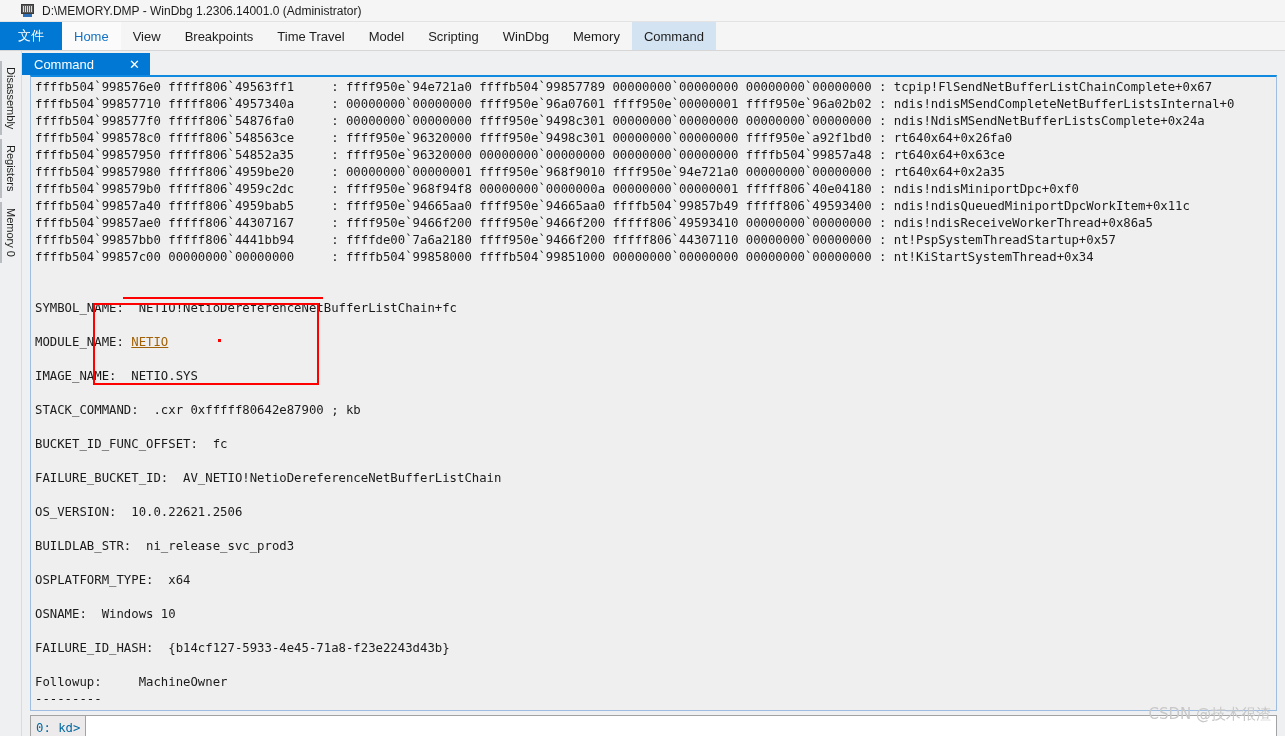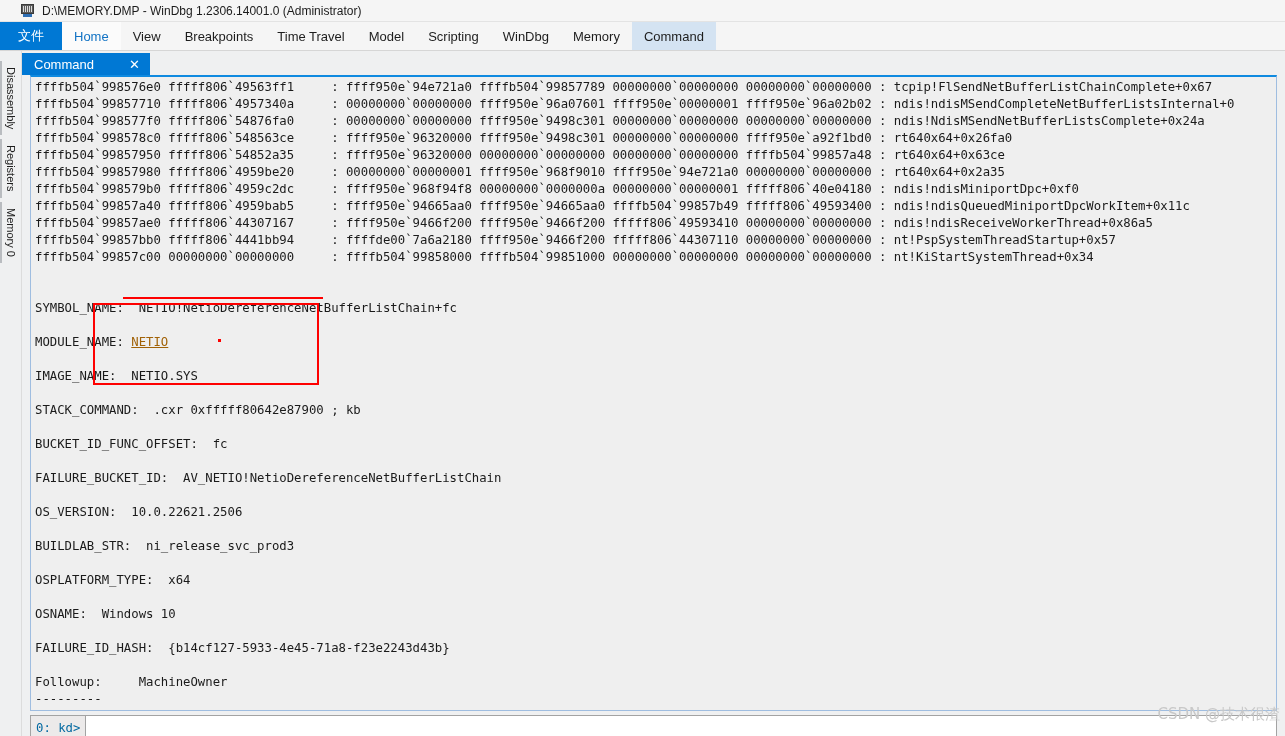--- a/index.html
+++ b/index.html
@@ -253,21 +253,21 @@
     font-size: 12.3px;
     outline: none;
     padding: 0 4px;
     box-sizing: border-box;
     color: #1a1a1a;
   }
 
   
   #watermark {
     position: absolute;
-    right: 5px;
+    right: 14px;
     bottom: 12px;
     font-size: 15px;
     color: #c8c8c8;
     font-family: "DejaVu Sans", sans-serif;
     white-space: nowrap;
     pointer-events: none;
   }
 </style>
 </head>
 <body>

